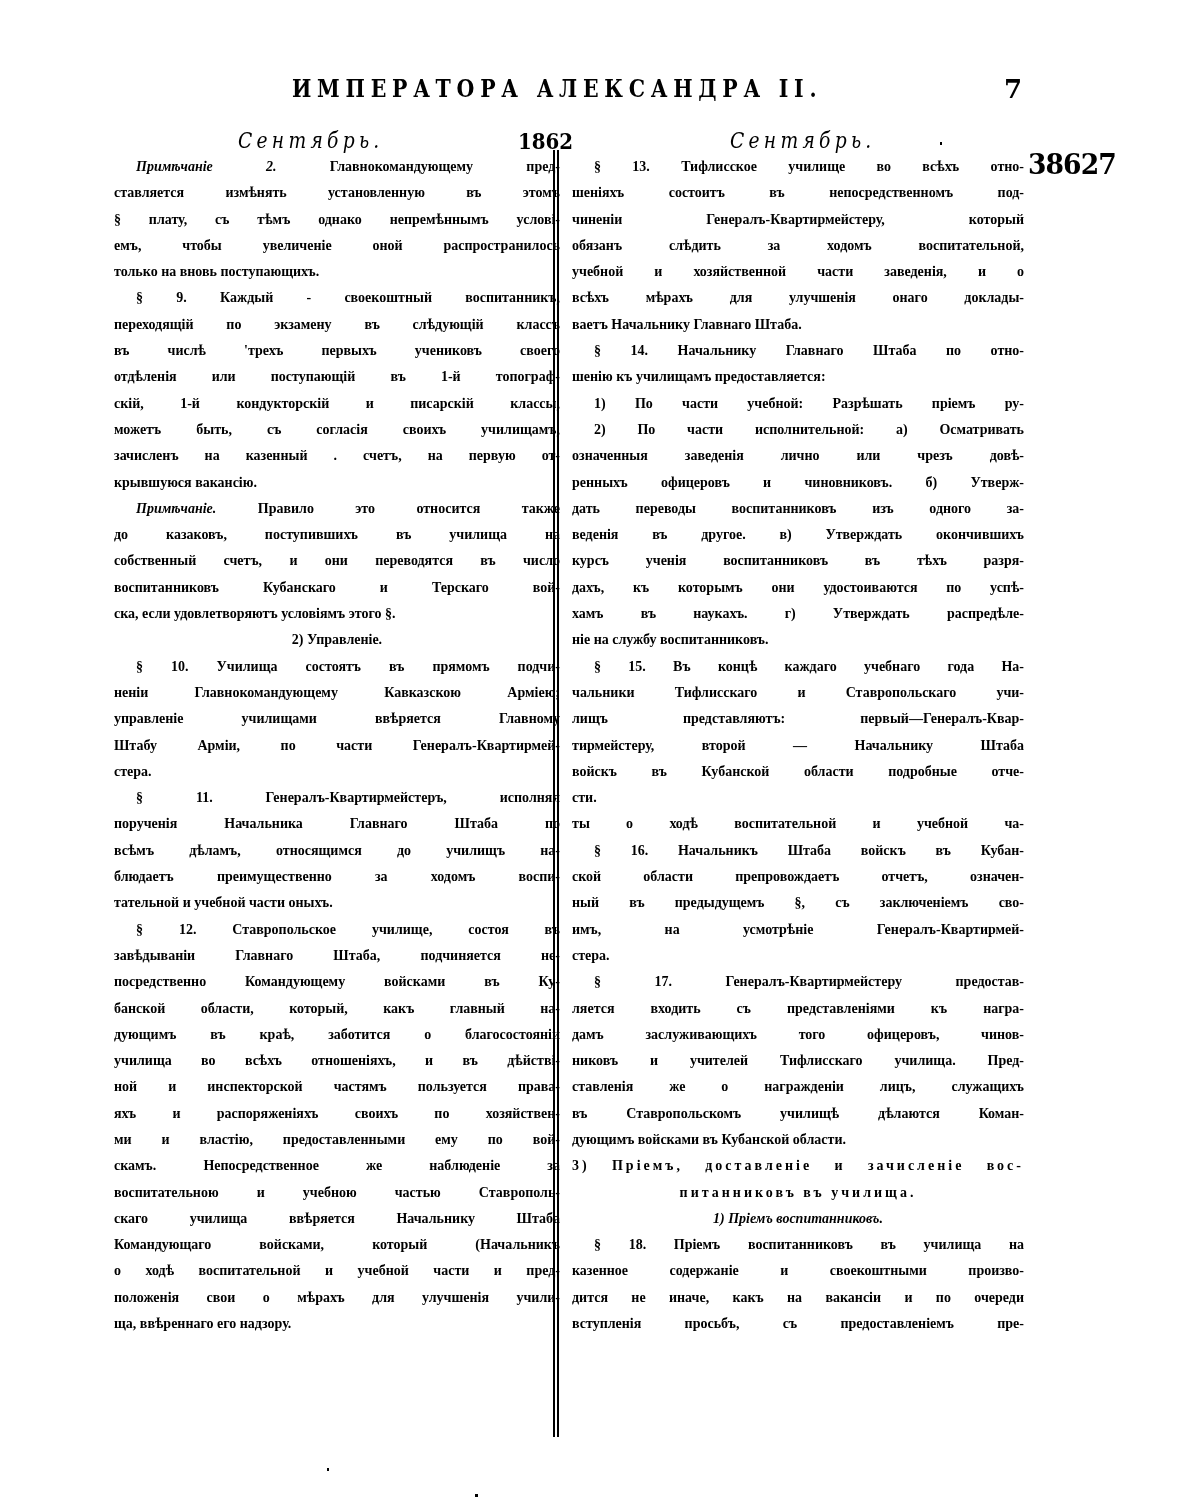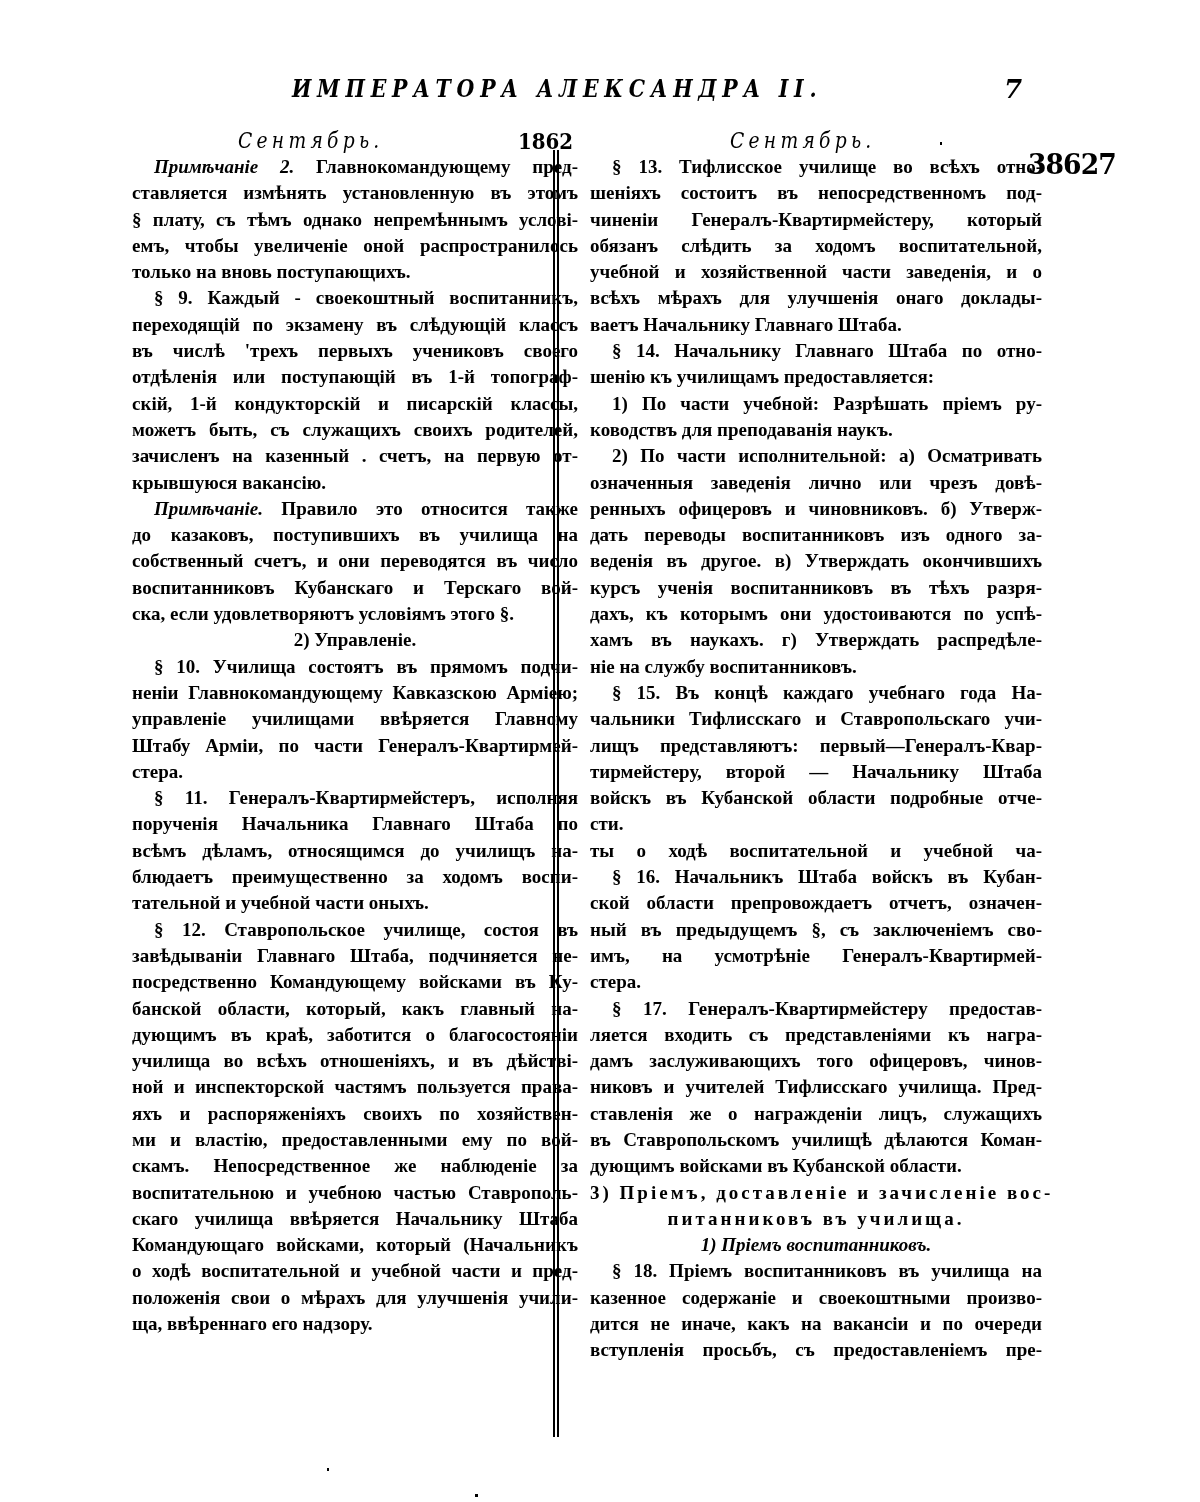--- a/index.html
+++ b/index.html
@@ -2,21 +2,21 @@
 <html><head>
 <meta charset="utf-8">
 <style>
   html, body { margin: 0; padding: 0; background: #ffffff; }
   body {
     width: 1200px; height: 1502px; position: relative; overflow: hidden;
     font-family: "DejaVu Serif", "Liberation Serif", serif;
     color: #000000;
   }
   .running-head {
-    position: absolute; left: 0; top: 74px; width: 1200px; height: 34px; font-style: italic;
+    position: absolute; left: 0; top: 74px; width: 1200px; height: 34px;
   }
   .running-title {
     position: absolute; left: 292px; top: 0;
     font-family: "DejaVu Serif", serif; font-weight: bold;
     font-size: 25px; letter-spacing: 7px; transform: scaleX(0.82); transform-origin: left top;
     white-space: nowrap;
   }
   .page-number {
     position: absolute; left: 1004px; top: 0;
     font-weight: bold; font-size: 26px;
@@ -34,23 +34,22 @@
     position: absolute; left: 730px; top: 0; font-style: italic; font-size: 22px;
     letter-spacing: 5px; transform: scaleX(0.85); transform-origin: left top;
   }
   .catalog-number {
     position: absolute; left: 1028px; top: 148px;
     font-weight: bold; font-size: 28px; font-family: "DejaVu Serif", serif;
     letter-spacing: -1px; transform: scaleX(0.95); transform-origin: left top;
   }
   .column {
     position: absolute; top: 154px; width: 446px;
-    font-size: 19px; line-height: 26.3px; font-weight: bold;
+    font-size: 14px; line-height: 26.3px; font-weight: bold;
     font-family: "Liberation Serif", "DejaVu Serif", serif;
-    margin-left: 18px;
   }
   .col-left { left: 114px; }
   .col-right { left: 572px; width: 452px; }
   .line { display: block; white-space: nowrap; text-align: justify; text-align-last: justify; height: 26.3px; overflow: visible; }
   .line.last { text-align-last: left; }
   .line.center { text-align: right; text-align-last: center; }
   .line.indent { padding-left: 22px; }
   .italic { font-style: italic; }
   .spaced { letter-spacing: 3px; }
   .divider {
@@ -79,21 +78,21 @@
     <span class="line indent"><span class="italic">Примѣчаніе 2.</span><span> Главнокомандующему пред-</span></span>
     <span class="line">ставляется измѣнять установленную въ этомъ</span>
     <span class="line">§ плату, съ тѣмъ однако непремѣннымъ услові-</span>
     <span class="line">емъ, чтобы увеличеніе оной распространилось</span>
     <span class="line last">только на вновь поступающихъ.</span>
     <span class="line indent">§ 9. Каждый - своекоштный воспитанникъ,</span>
     <span class="line">переходящій по экзамену въ слѣдующій классъ</span>
     <span class="line">въ числѣ 'трехъ первыхъ учениковъ своего</span>
     <span class="line">отдѣленія или поступающій въ 1-й топограф-</span>
     <span class="line">скій, 1-й кондукторскій и писарскій классы,</span>
-    <span class="line">можетъ быть, съ служащихъ своихъ родителей,</span>
+    <span class="line">можетъ быть, съ согласія своихъ училищамъ,</span>
     <span class="line">зачисленъ на казенный . счетъ, на первую от-</span>
     <span class="line last">крывшуюся вакансію.</span>
     <span class="line indent"><span class="italic">Примѣчаніе.</span><span> Правило это относится также</span></span>
     <span class="line">до казаковъ, поступившихъ въ училища на</span>
     <span class="line">собственный счетъ, и они переводятся въ число</span>
     <span class="line">воспитанниковъ Кубанскаго и Терскаго вой-</span>
     <span class="line last">ска, если удовлетворяютъ условіямъ этого §.</span>
     <span class="line center">2) Управленіе.</span>
     <span class="line indent">§ 10. Училища состоятъ въ прямомъ подчи-</span>
     <span class="line">неніи Главнокомандующему Кавказскою Арміею;</span>
@@ -127,21 +126,20 @@
     <span class="line indent">§ 13. Тифлисское училище во всѣхъ отно-</span>
     <span class="line">шеніяхъ состоитъ въ непосредственномъ под-</span>
     <span class="line">чиненіи Генералъ-Квартирмейстеру, который</span>
     <span class="line">обязанъ слѣдить за ходомъ воспитательной,</span>
     <span class="line">учебной и хозяйственной части заведенія, и о</span>
     <span class="line">всѣхъ мѣрахъ для улучшенія онаго доклады-</span>
     <span class="line last">ваетъ Начальнику Главнаго Штаба.</span>
     <span class="line indent">§ 14. Начальнику Главнаго Штаба по отно-</span>
     <span class="line last">шенію къ училищамъ предоставляется:</span>
     <span class="line indent">1) По части учебной: Разрѣшать пріемъ ру-</span>
-    <span class="line last">ководствъ для преподаванія наукъ.</span>
     <span class="line indent">2) По части исполнительной: а) Осматривать</span>
     <span class="line">означенныя заведенія лично или чрезъ довѣ-</span>
     <span class="line">ренныхъ офицеровъ и чиновниковъ. б) Утверж-</span>
     <span class="line">дать переводы воспитанниковъ изъ одного за-</span>
     <span class="line">веденія въ другое. в) Утверждать окончившихъ</span>
     <span class="line">курсъ ученія воспитанниковъ въ тѣхъ разря-</span>
     <span class="line">дахъ, къ которымъ они удостоиваются по успѣ-</span>
     <span class="line">хамъ въ наукахъ. г) Утверждать распредѣле-</span>
     <span class="line last">ніе на службу воспитанниковъ.</span>
     <span class="line indent">§ 15. Въ концѣ каждаго учебнаго года На-</span>

